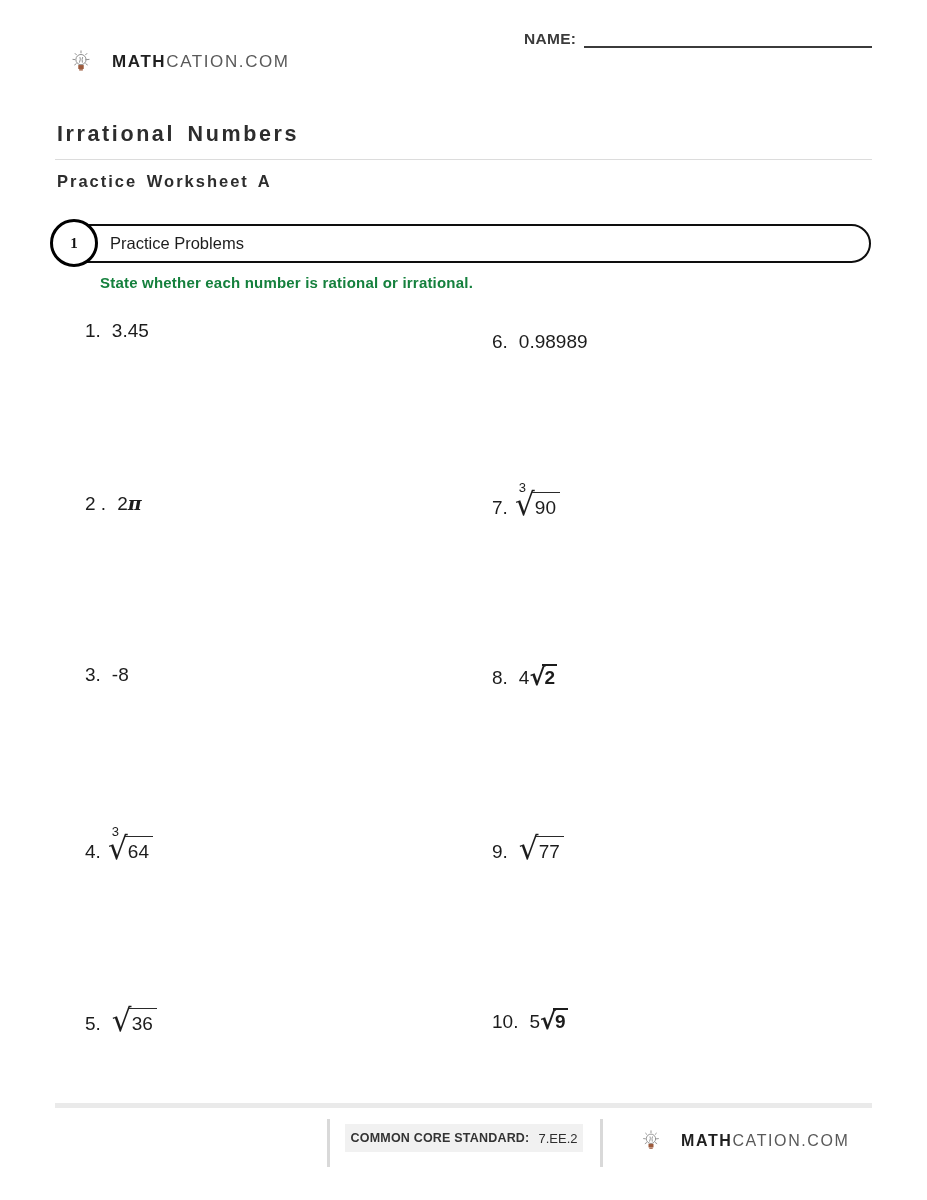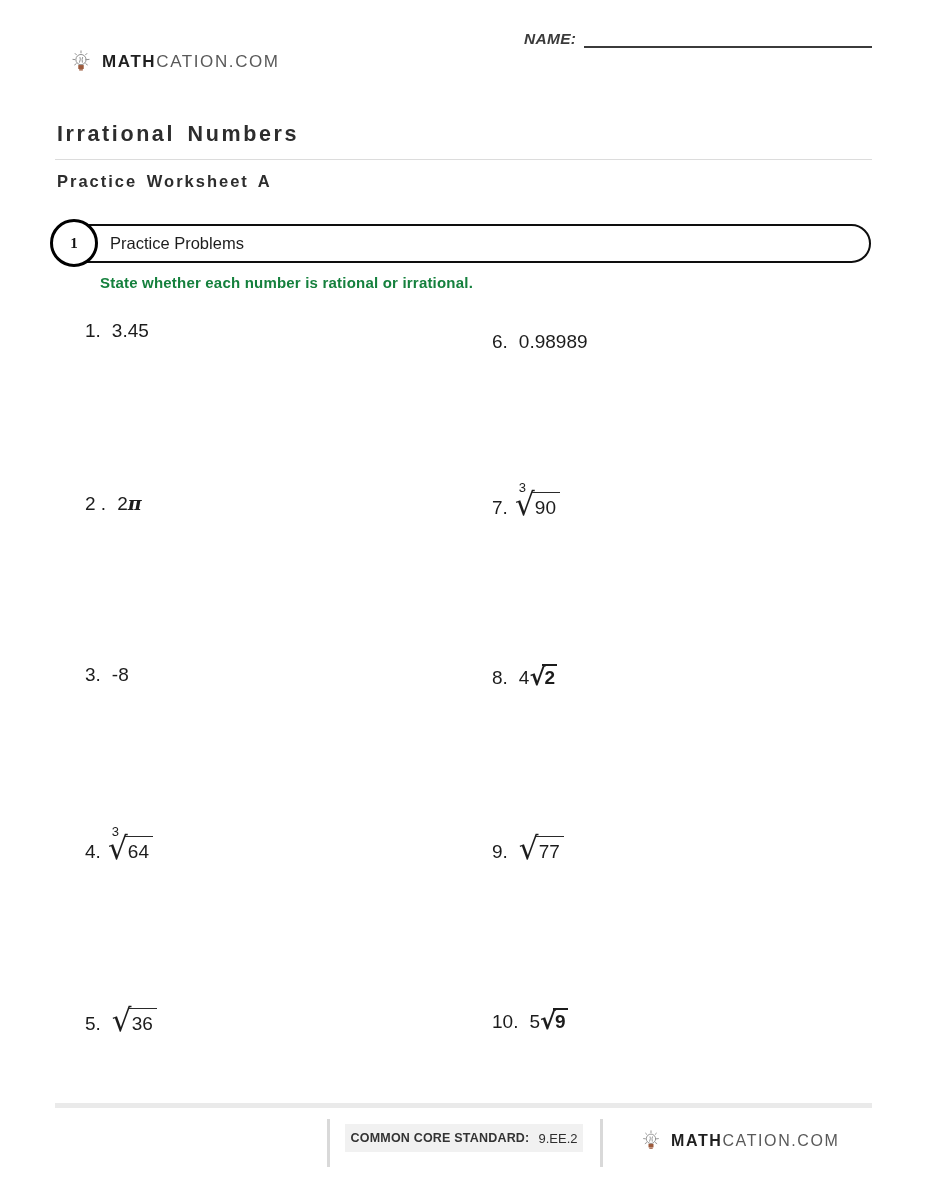--- a/index.html
+++ b/index.html
@@ -8,27 +8,27 @@
     position: relative;
     width: 927px;
     height: 1200px;
     background: #ffffff;
     font-family: "Liberation Sans", sans-serif;
     color: #1c1c1c;
     overflow: hidden;
   }
 
   
-  .logo { display: flex; align-items: center; gap: 10px; }
+  .logo { display: flex; align-items: center; gap: 20px; }
   .logo-header { position: absolute; left: 70px; top: 50px; }
   .logo-text { font-size: 17px; letter-spacing: 1.6px; color: #595959; white-space: nowrap; }
   .logo-text b { color: #1f1f1f; font-weight: 700; }
 
   .fill-block { position: absolute; left: 524px; top: 30px; width: 348px; }
-  .fill-row { display: flex; align-items: center; margin-bottom: 11px; font-style: italic; }
+  .fill-row { display: flex; align-items: center; margin-bottom: 11px; }
   .fill-label { font-weight: 700; font-size: 15.5px; color: #3b3b3b; letter-spacing: 0.3px; white-space: nowrap; }
   .fill-line { border-bottom: 2px solid #3b3b3b; height: 18px; margin-left: 8px; }
   .grow { flex: 1 1 auto; }
   .w90 { width: 92px; flex: none; }
   .ml24 { margin-left: 28px; }
 
   
   .page-title {
     position: absolute; left: 57px; top: 122px;
     font-size: 21.5px; font-weight: 700; letter-spacing: 2.6px; word-spacing: 4px;
@@ -158,21 +158,21 @@
       <div class="problem" style="top: 192px; left: 492px;"><span class="p-num">7.</span><sup class="root-idx">3</sup><span class="root-sign-lg">√</span><span class="radicand-lg">90</span></div>
       <div class="problem" style="top: 364px; left: 492px;"><span class="p-num">8.</span><span class="p-coef">4</span><span class="root-sign-sm">√</span><span class="radicand-sm">2</span></div>
       <div class="problem" style="top: 536px; left: 492px;"><span class="p-num">9.</span><span class="root-sign-lg">√</span><span class="radicand-lg">77</span></div>
       <div class="problem" style="top: 708px; left: 492px;"><span class="p-num">10.</span><span class="p-coef">5</span><span class="root-sign-sm">√</span><span class="radicand-sm">9</span></div>
     </div>
 
   <div class="footer-bar"></div>
   <div class="vdiv vdiv-1"></div>
   <div class="standard-box">
     <span class="standard-label">COMMON CORE STANDARD:</span>
-    <span class="standard-value">9.EE.2</span>
+    <span class="standard-value">7.EE.2</span>
   </div>
   <div class="vdiv vdiv-2"></div>
   <div class="logo logo-footer">
     <svg width="20" height="22" viewBox="0 0 20 22">
       <g stroke="#8d8d8d" stroke-width="0.9" fill="none" stroke-linecap="round">
         <line x1="10" y1="0.8" x2="10" y2="2.6"></line>
         <line x1="4.6" y1="3.2" x2="5.9" y2="4.5"></line>
         <line x1="15.4" y1="3.2" x2="14.1" y2="4.5"></line>
         <line x1="2.6" y1="8.6" x2="4.4" y2="8.8"></line>
         <line x1="17.4" y1="8.6" x2="15.6" y2="8.8"></line>

